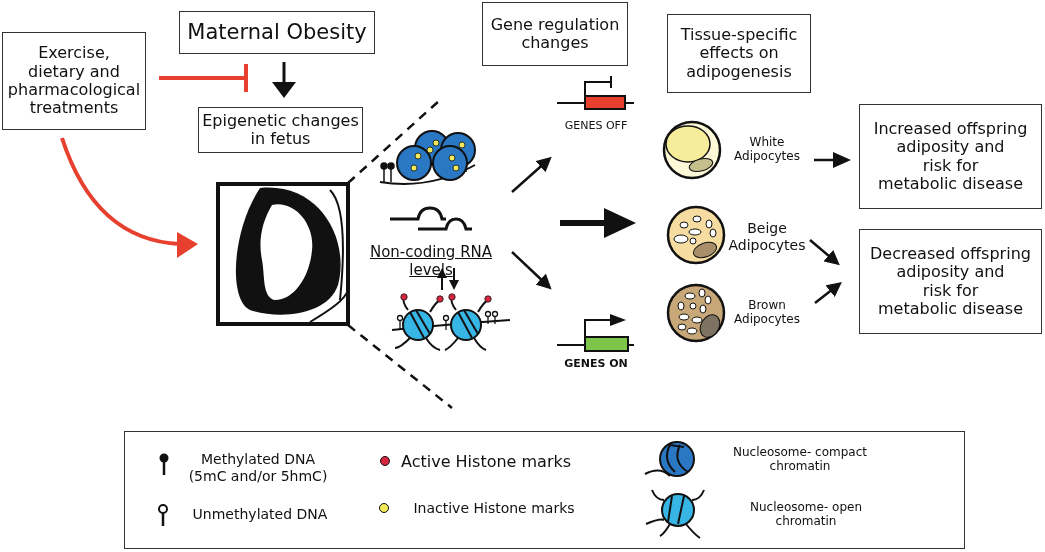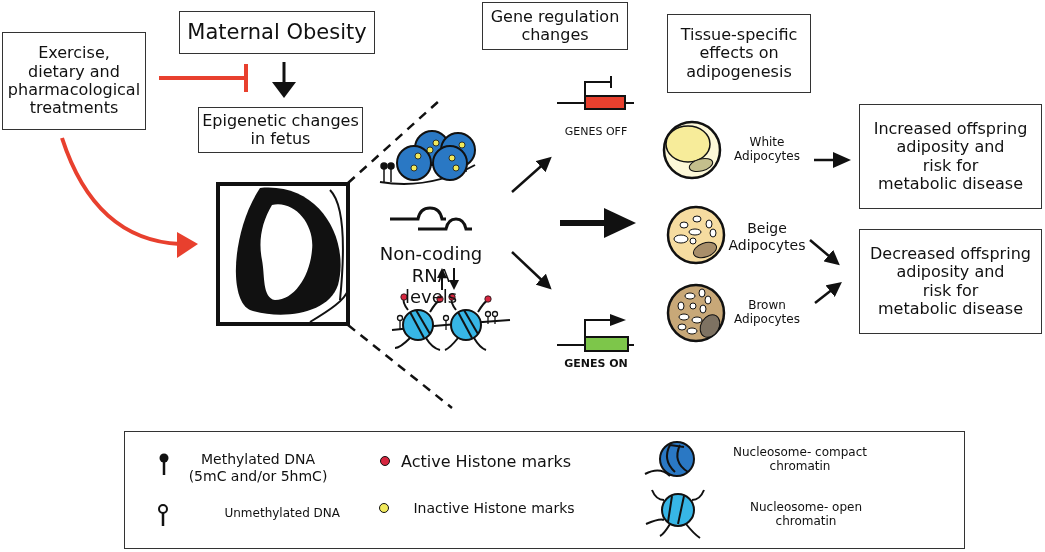--- a/index.html
+++ b/index.html
@@ -23,21 +23,21 @@
 pharmacological
 treatments</span>
 </div>
 <div class="box" style="left:179px;top:11px;width:196px;height:43px;font-size:21px;">
   <span>Maternal Obesity</span>
 </div>
 <div class="box" style="left:198px;top:107px;width:165px;height:46px;font-size:16px;">
   <span>Epigenetic changes
 in fetus</span>
 </div>
-<div class="box" style="left:482px;top:2px;width:146px;height:48px;font-size:16px;">
+<div class="box" style="left:482px;top:2px;width:146px;height:64px;font-size:16px;">
   <span>Gene regulation
 changes</span>
 </div>
 <div class="box" style="left:667px;top:14px;width:144px;height:79px;font-size:16px;">
   <span>Tissue-specific
 effects on
 adipogenesis</span>
 </div>
 <div class="box" style="left:859px;top:104px;width:183px;height:105px;font-size:16px;">
   <span>Increased offspring
@@ -236,33 +236,33 @@
   <g>
     <circle cx="677" cy="459" r="17" fill="#2a78c4" stroke="#111" stroke-width="2"></circle>
     <path d="M645,474 Q660,466 670,476 M670,445 Q662,460 675,472 M680,445 Q672,462 688,472 M670,445 L684,447" fill="none" stroke="#111" stroke-width="2"></path>
   </g>
   <g>
     <circle cx="678" cy="510" r="16" fill="#37b6e6" stroke="#111" stroke-width="2"></circle>
     <path d="M672,496 L668,522 M684,496 L678,524 M652,490 Q656,500 664,500 M704,490 Q700,500 692,500 M646,524 Q660,518 664,520 M670,524 Q664,534 660,536 M686,524 Q694,534 700,538" fill="none" stroke="#111" stroke-width="2"></path>
   </g>
 </svg>
 
-<div class="lbl" style="left:366px;top:243px;width:130px;font-size:18px;">Non-coding RNA
+<div class="lbl" style="left:366px;top:243px;width:130px;font-size:15px;text-decoration:underline;">Non-coding RNA
 levels</div>
-<div class="lbl" style="left:558px;top:125px;width:76px;font-size:11px;">GENES OFF</div>
+<div class="lbl" style="left:558px;top:119px;width:76px;font-size:11px;">GENES OFF</div>
 <div class="lbl" style="left:558px;top:357px;width:76px;font-size:11px;font-weight:bold;">GENES ON</div>
 <div class="lbl" style="left:726px;top:135px;width:82px;font-size:12px;">White
 Adipocytes</div>
 <div class="lbl" style="left:726px;top:220px;width:82px;font-size:14px;">Beige
 Adipocytes</div>
 <div class="lbl" style="left:726px;top:298px;width:82px;font-size:12px;">Brown
 Adipocytes</div>
 
 <div class="legend"></div>
 <div class="lbl" style="left:178px;top:451px;width:160px;font-size:14px;">Methylated DNA
 (5mC and/or 5hmC)</div>
-<div class="lbl" style="left:180px;top:506px;width:160px;font-size:12px;text-align:right;">Unmethylated DNA</div>
+<div class="lbl" style="left:180px;top:506px;width:160px;font-size:14px;text-align:center;">Unmethylated DNA</div>
 <div class="lbl" style="left:401px;top:452px;width:190px;font-size:16px;text-align:left;">Active Histone marks</div>
 <div class="lbl" style="left:399px;top:500px;width:190px;font-size:14px;text-align:center;">Inactive Histone marks</div>
 <div class="lbl" style="left:710px;top:445px;width:180px;font-size:12px;">Nucleosome- compact
 chromatin</div>
 <div class="lbl" style="left:716px;top:500px;width:180px;font-size:12px;">Nucleosome- open
 chromatin</div>
 
 </body></html>

